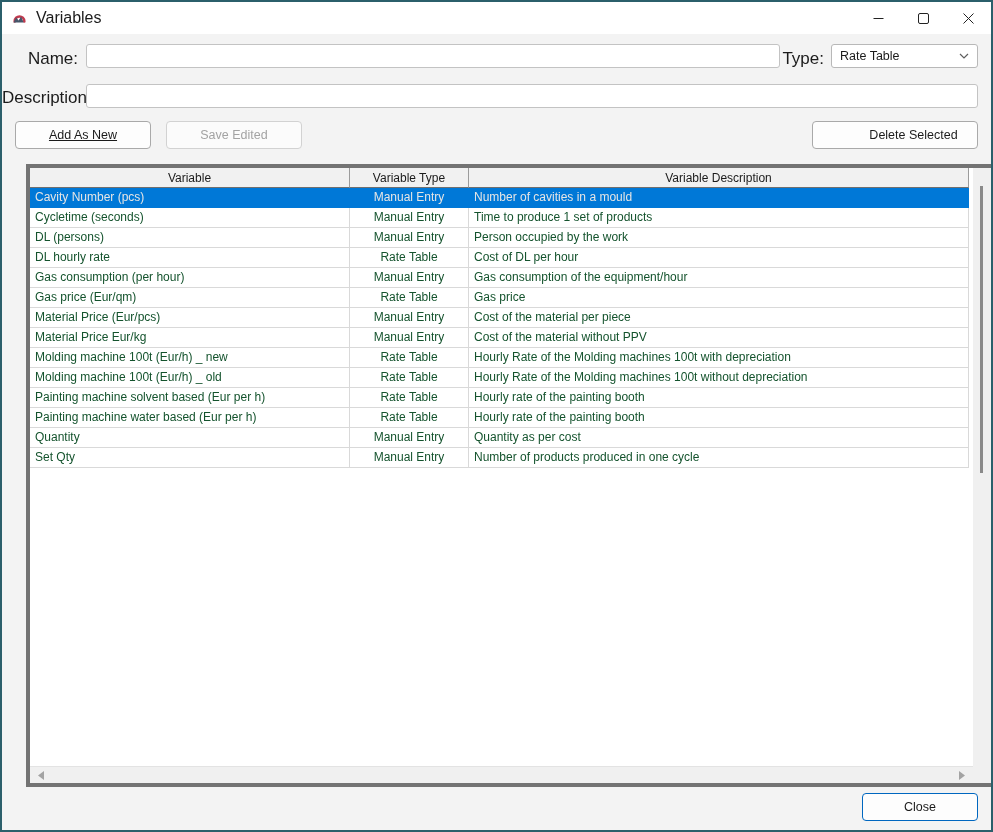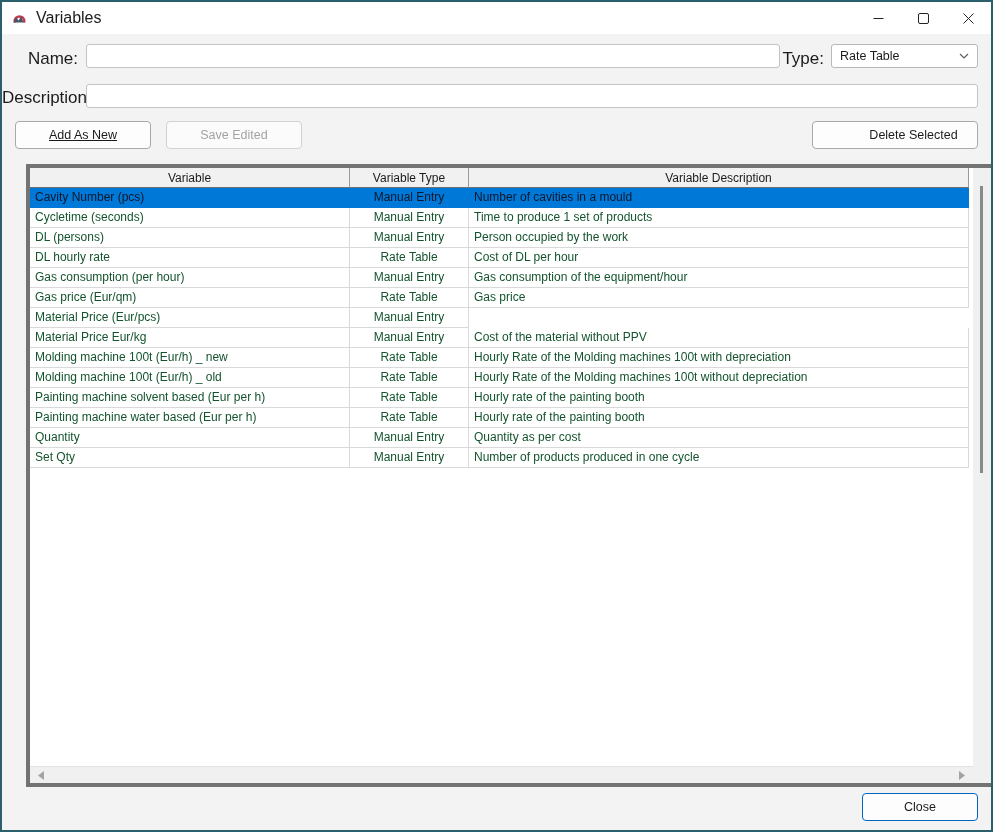--- a/index.html
+++ b/index.html
@@ -62,21 +62,21 @@
   .cell {
     height:20px; font-size:12px; color:#14532d; line-height:19px;
     border-right:1px solid #d9d9d9; border-bottom:1px solid #d9d9d9;
     white-space:nowrap; overflow:hidden;
   }
   .c0 { width:320px; padding-left:5px; }
   .c1 { width:119px; text-align:center; }
   .c2 { width:500px; padding-left:5px; }
   .h0 { width:320px; } .h1 { width:119px; } .h2 { width:500px; }
   .grid-row.selected .cell {
-    background:#0078d7; color:#0f172a;
+    background:#0078d7; color:#e5e5e5;
     border-right-color:#0078d7; border-bottom-color:#0078d7;
   }
 
   .vscroll {
     position:absolute; right:0; top:0; bottom:17px; width:18px; background:#f0f0f0;
   }
   .vthumb { position:absolute; left:7px; top:18px; width:3px; height:287px; background:#8a8a8a; }
   .hscroll {
     position:absolute; left:0; right:18px; bottom:0; height:17px; background:#f0f0f0;
     border-top:1px solid #e3e3e3;
@@ -172,20 +172,21 @@
             <div class="cell c2">Gas consumption of the equipment/hour</div>
           </div>
           <div class="grid-row">
             <div class="cell c0">Gas price (Eur/qm)</div>
             <div class="cell c1">Rate Table</div>
             <div class="cell c2">Gas price</div>
           </div>
           <div class="grid-row">
             <div class="cell c0">Material Price (Eur/pcs)</div>
             <div class="cell c1">Manual Entry</div>
+            <div class="cell c2">Cost of the material per piece</div>
           </div>
           <div class="grid-row">
             <div class="cell c0">Material Price Eur/kg</div>
             <div class="cell c1">Manual Entry</div>
             <div class="cell c2">Cost of the material without PPV</div>
           </div>
           <div class="grid-row">
             <div class="cell c0">Molding machine 100t (Eur/h) _ new</div>
             <div class="cell c1">Rate Table</div>
             <div class="cell c2">Hourly Rate of the Molding machines 100t with depreciation</div>

